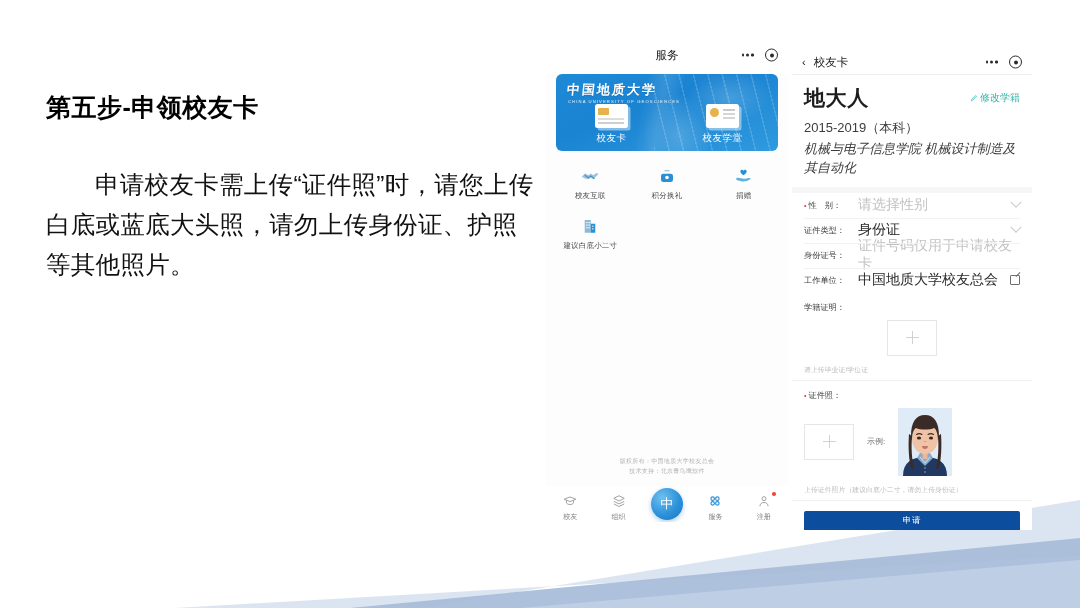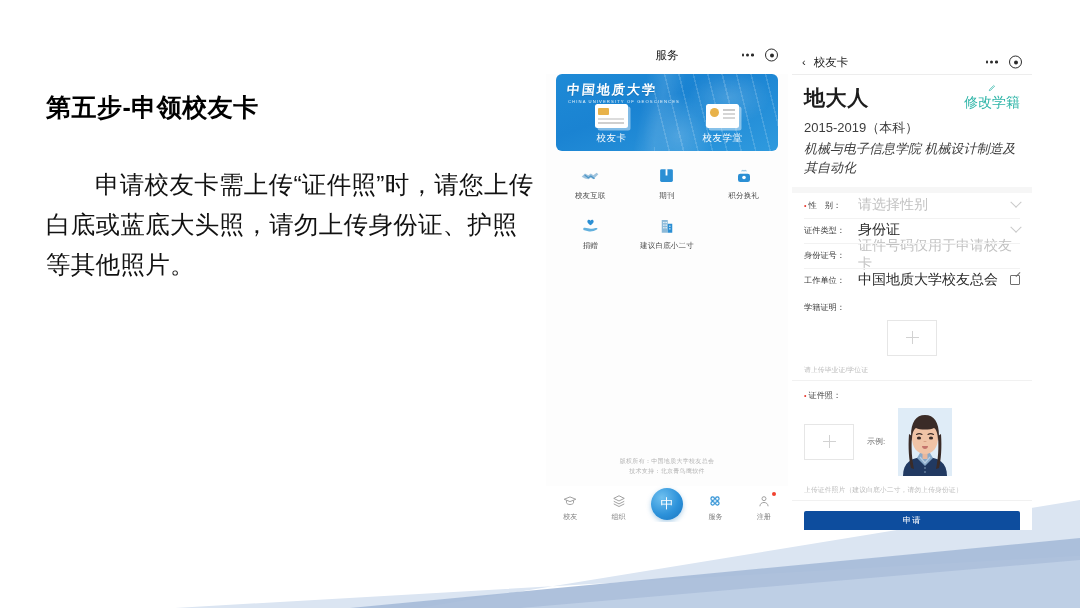--- a/index.html
+++ b/index.html
@@ -94,21 +94,21 @@
   
   .r-head{height:24px;display:flex;align-items:center;position:relative;padding:0 10px;background:#fff;}
   .backarrow{font-size:11px;color:#222;margin-right:8px;line-height:1;}
   .r-title{font-size:11.5px;color:#1a1a1a;font-weight:500;}
   .r-divider{height:1px;background:#ededed;margin:0;}
 
   .r-body{background:#fff;height:456px;overflow:hidden;}
   .idblock{padding:9px 12px 9px 12px;}
   .idrow{display:flex;align-items:center;justify-content:space-between;}
   .idname{font-size:21px;font-weight:bold;color:#1d1d1d;letter-spacing:.6px;}
-  .editlink{display:flex;align-items:center;gap:2px;font-size:14px;color:#2fb5a8;flex-direction:column;}
+  .editlink{display:flex;align-items:center;gap:2px;font-size:10px;color:#2fb5a8;}
   .pencil{width:8px;height:8px;display:block;}
   .idmeta{font-size:13px;color:#3c3c3c;margin-top:7px;line-height:1.45;}
   .idmeta .m2{margin-top:2px;font-style:italic;}
 
   .sep{height:6px;background:#f6f6f6;}
 
   .frow{display:flex;align-items:center;height:25px;padding:0 12px;position:relative;}
   .frow+.frow::before{content:"";position:absolute;left:12px;right:12px;top:0;height:1px;background:#f2f2f2;}
   .flab{font-size:8.2px;color:#3a3a3a;width:54px;flex:none;display:flex;align-items:center;}
   .flab .star{color:#e8392f;font-size:7px;margin-right:2px;}
@@ -192,29 +192,20 @@
 
       <div class="gridico">
         <div class="gcell">
           <span class="gi">
             <svg width="20" height="20" viewBox="0 0 24 24" fill="none">
               <path d="M2 13l4-4 4 2 3-2 3 2 4-3 2 2-6 6-3-2-3 2-4-1z" fill="#9fc3dd"></path>
               <path d="M6 11l4 3 3-2 4 3" stroke="#4a96c9" stroke-width="1.4" fill="none" stroke-linecap="round"></path>
             </svg>
           </span>
           <span class="gl">校友互联</span>
-        </div>
-        <div class="gcell">
-          <span class="gi">
-            <svg width="17" height="17" viewBox="0 0 24 24">
-              <rect x="3" y="3" width="18" height="18" rx="2" fill="#2b8fd4"></rect>
-              <rect x="10.7" y="3" width="2.6" height="9" fill="#ffffff"></rect>
-            </svg>
-          </span>
-          <span class="gl">期刊</span>
         </div>
         <div class="gcell">
           <span class="gi">
             <svg width="18" height="18" viewBox="0 0 24 24">
               <path d="M9 6c0-2 3-2 3 0M15 6c0-2-3-2-3 0" stroke="#9cc7e2" stroke-width="1.4" fill="none"></path>
               <rect x="4" y="9" width="16" height="11" rx="3" fill="#2b8fd4"></rect>
               <circle cx="12" cy="14" r="2.4" fill="#ffffff"></circle>
             </svg>
           </span>
           <span class="gl">积分换礼</span>

